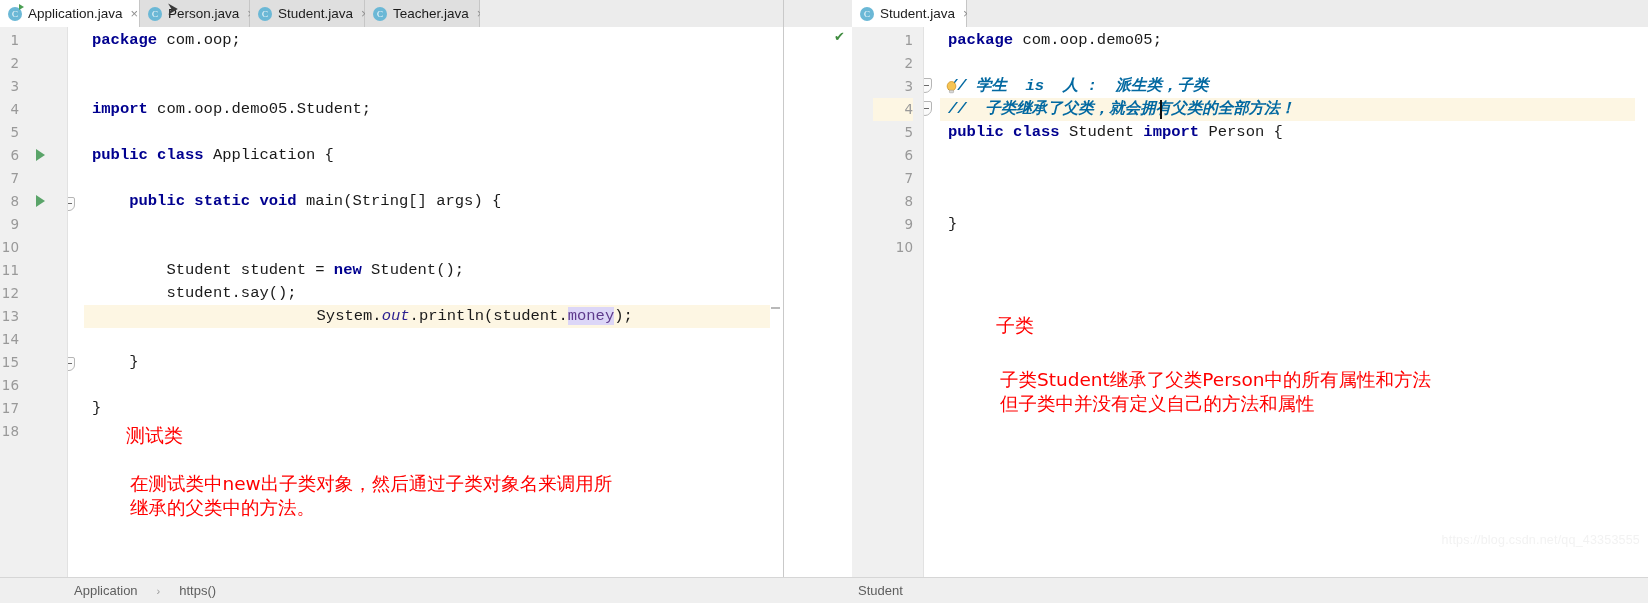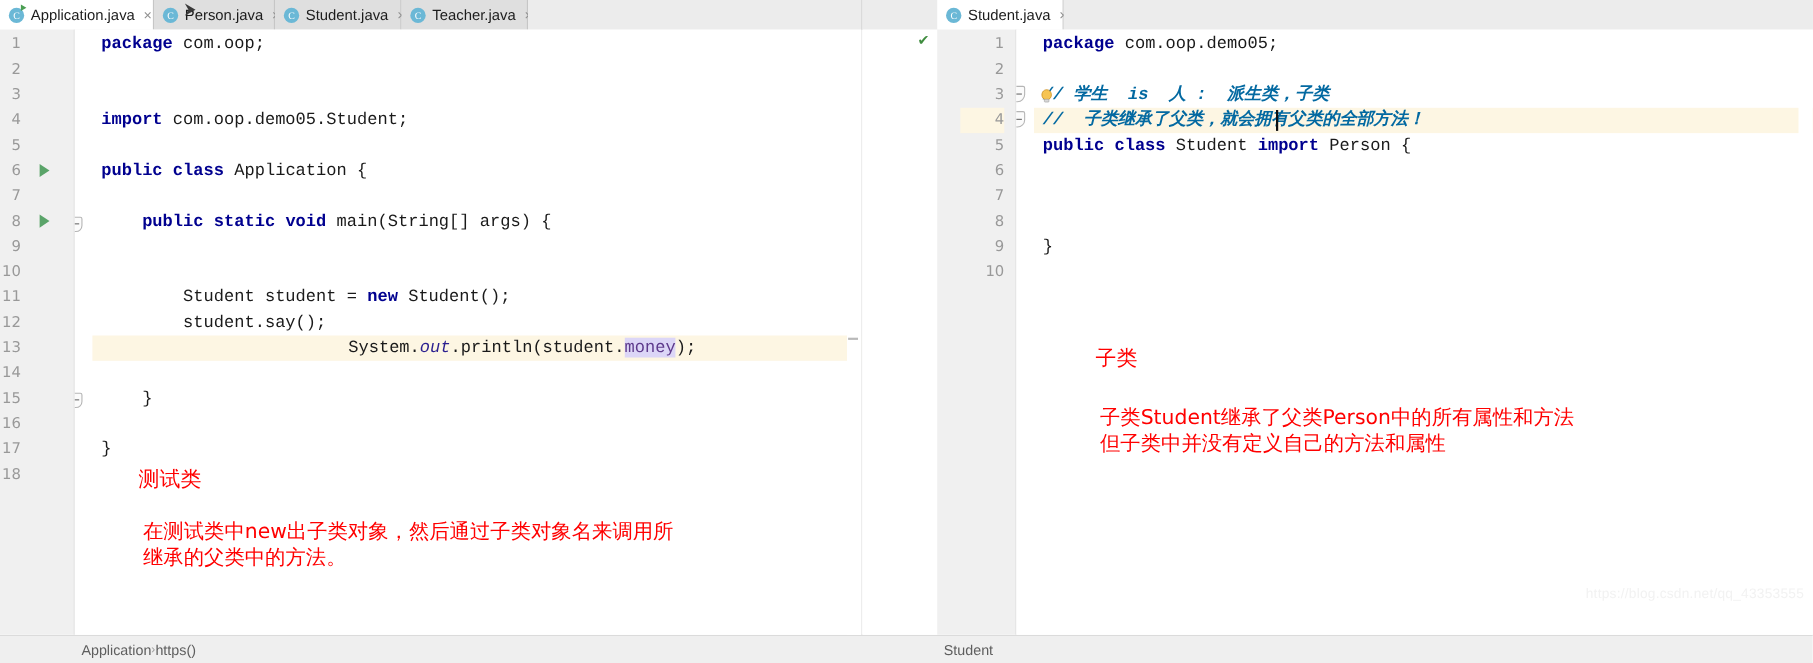--- a/index.html
+++ b/index.html
@@ -201,21 +201,21 @@
   .statusbar {
     height: 26px;
     flex: 0 0 auto;
     display: flex;
     background: #efefef;
     border-top: 1px solid #d6d6d6;
     align-items: center;
     font-size: 13px;
     color: #5e5e5e;
   }
-  .crumbs-left { width: 784px; padding-left: 74px; display: flex; align-items: center; gap: 0; }
+  .crumbs-left { width: 784px; padding-left: 74px; display: flex; align-items: center; gap: 19px; }
   .crumbs-right { width: 864px; padding-left: 74px; display: flex; align-items: center; gap: 7px; }
   .crumb-sep { color: #9a9a9a; font-size: 11px; }
   .watermark {
     position: absolute;
     right: 8px; bottom: 30px;
     font-size: 12.5px;
     color: #f2f2f2;
     font-family: "Liberation Sans", sans-serif;
     letter-spacing: .2px;
   }

